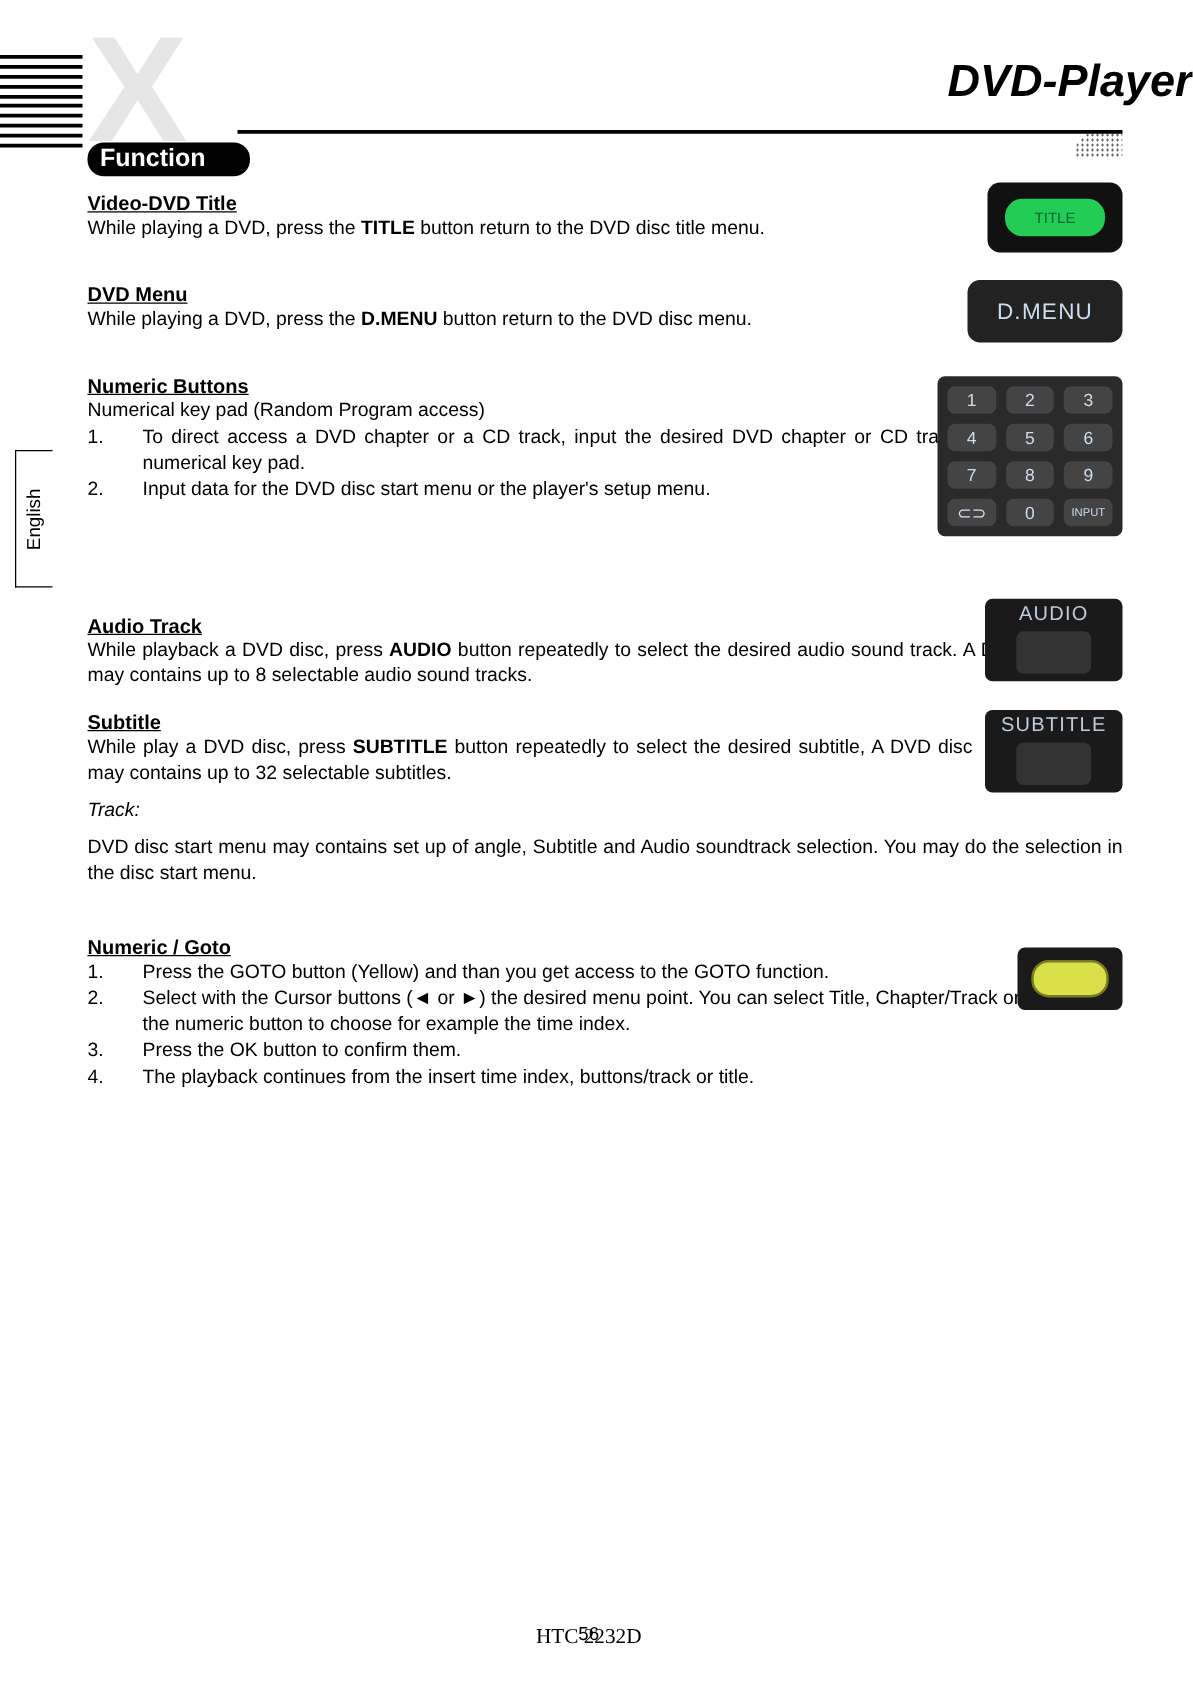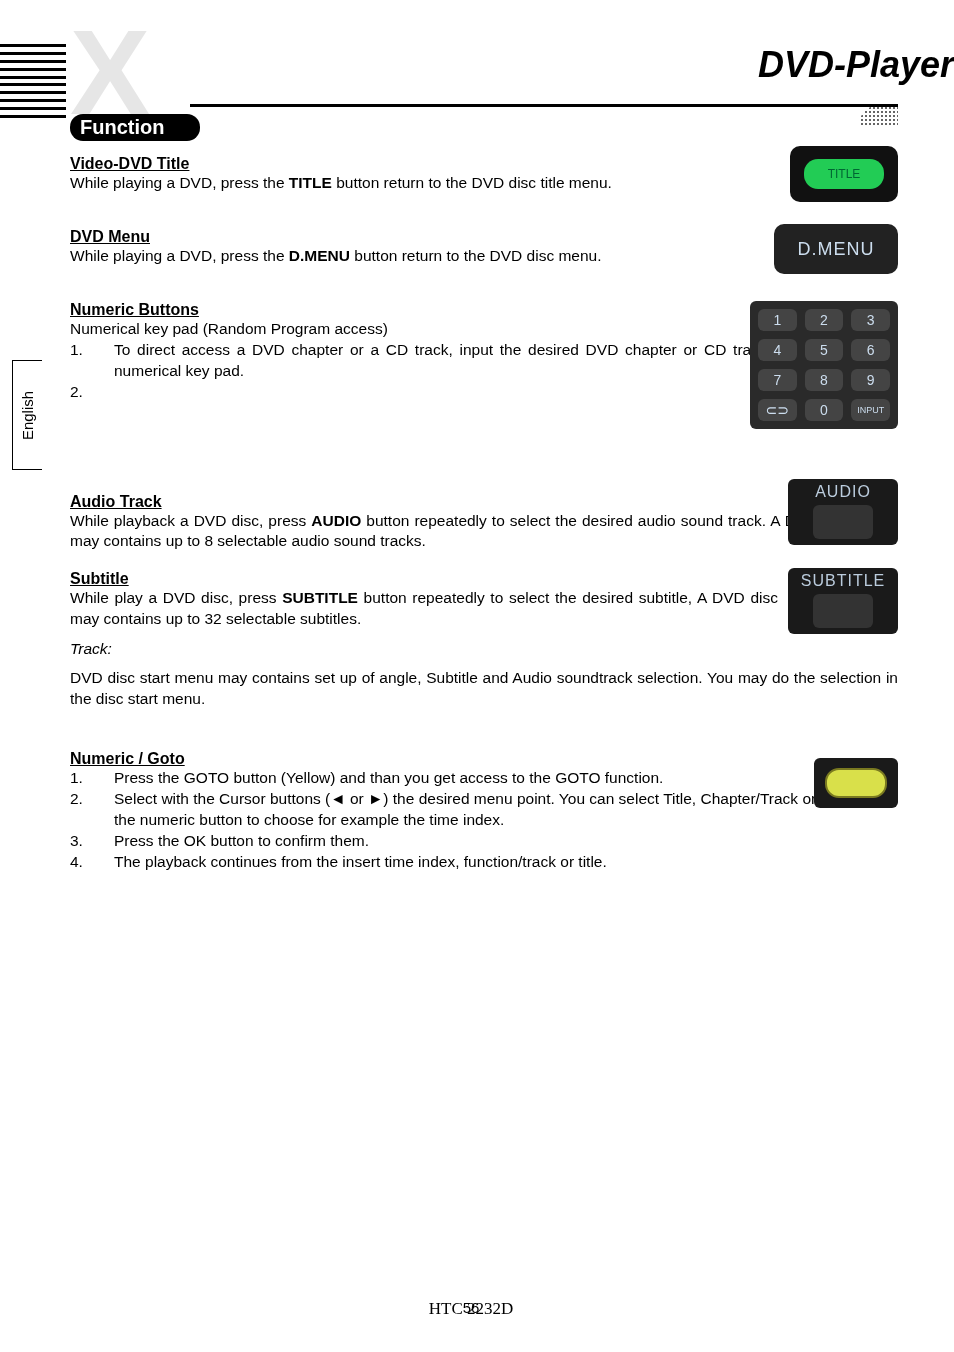--- a/index.html
+++ b/index.html
@@ -102,20 +102,21 @@
       </div>
       <div style="">
         <div class="heading">Numeric Buttons</div>
         <div class="body-text">Numerical key pad (Random Program access)</div>
         <div class="ol-item">
             <div class="ol-num">1.</div>
             <div>To direct access a DVD chapter or a CD track, input the desired DVD chapter or CD track number using the numerical key pad.</div>
           </div>
         <div class="ol-item">
             <div class="ol-num">2.</div>
+            <div>Input data for the DVD disc start menu or the player's setup menu.</div>
           </div>
       </div>
     </div>
 
     <div class="section" style="margin-top:90px; position:relative;">
       <div class="audio-box" style="top:-14px">
         <div class="lbl">AUDIO</div>
         <div class="blk"></div>
       </div>
       <div style="padding-right:48px">
@@ -154,21 +155,21 @@
       <div class="ol-item">
           <div class="ol-num">2.</div>
           <div>Select with the Cursor buttons (◄ or ►) the desired menu point. You can select Title, Chapter/Track or Time. Uses the numeric button to choose for example the time index.</div>
         </div>
       <div class="ol-item">
           <div class="ol-num">3.</div>
           <div>Press the OK button to confirm them.</div>
         </div>
       <div class="ol-item">
           <div class="ol-num">4.</div>
-          <div>The playback continues from the insert time index, function/track or title.</div>
+          <div>The playback continues from the insert time index, buttons/track or title.</div>
         </div>
     </div>
 
   </div>
 
   <div class="footer">
     <div>56</div>
     <div class="model">HTC 2232D</div>
   </div>
 </div>

